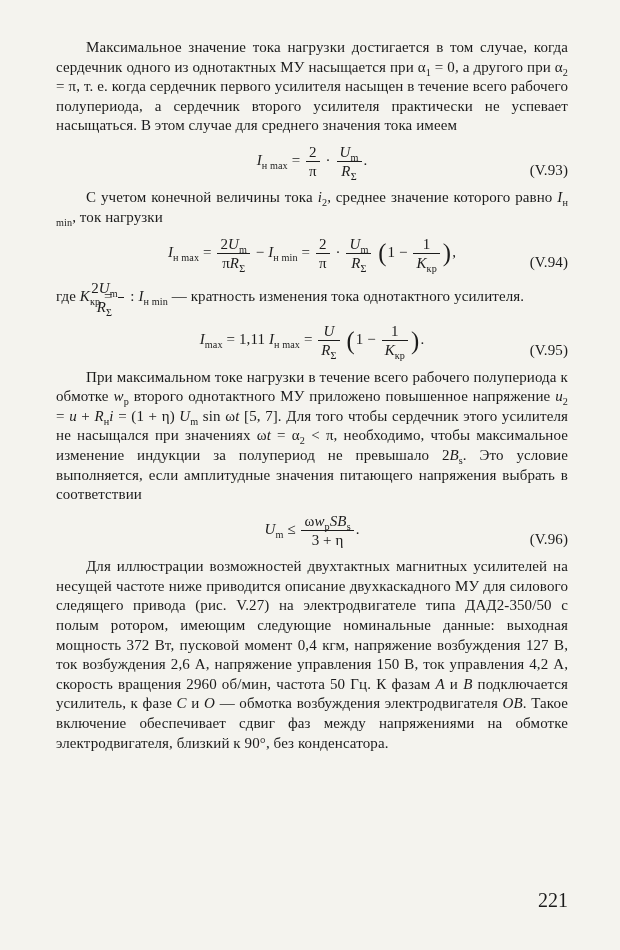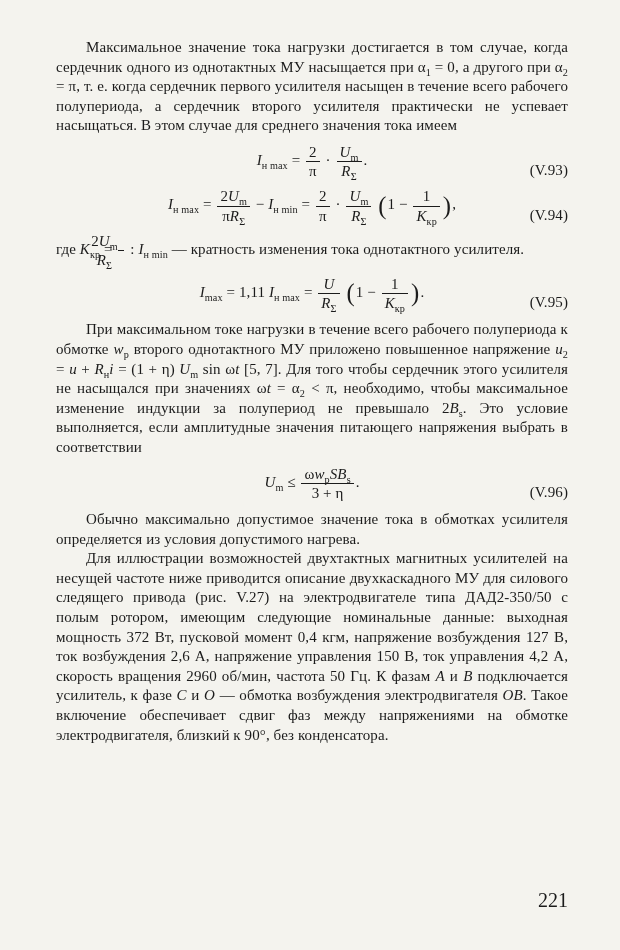--- a/index.html
+++ b/index.html
@@ -61,20 +61,21 @@
   <div class="text-block">
 
     <p class="indent">Максимальное значение тока нагрузки достигается в том случае, когда сердечник одного из однотактных МУ насыщается при α<sub>1</sub> = 0, а другого при α<sub>2</sub> = π, т. е. когда сердечник первого усилителя насыщен в течение всего рабочего полупериода, а сердечник второго усилителя практически не успевает насыщаться. В этом случае для среднего значения тока имеем</p>
 
     <div class="equation">
       <span class="eq-spacer"></span>
       <span class="eq-body"><i>I</i><sub>н max</sub> = <span class="frac"><span>2</span><span>π</span></span> · <span class="frac"><span><i>U</i><sub>m</sub></span><span><i>R</i><sub>Σ</sub></span></span>.</span>
       <span class="eq-label">(V.93)</span>
     </div>
 
+    <p class="indent">С учетом конечной величины тока <i>i</i><sub>2</sub>, среднее значение которого равно <i>I</i><sub>н min</sub>, ток нагрузки</p>
 
     <div class="equation">
       <span class="eq-spacer"></span>
       <span class="eq-body"><i>I</i><sub>н max</sub> = <span class="frac"><span>2<i>U</i><sub>m</sub></span><span>π<i>R</i><sub>Σ</sub></span></span> − <i>I</i><sub>н min</sub> = <span class="frac"><span>2</span><span>π</span></span> · <span class="frac"><span><i>U</i><sub>m</sub></span><span><i>R</i><sub>Σ</sub></span></span> <span class="bp">(</span>1 − <span class="frac"><span>1</span><span><i>K</i><sub>кр</sub></span></span><span class="bp">)</span>,</span>
       <span class="eq-label">(V.94)</span>
     </div>
 
     <p class="hang">где <i>K</i><sub>кр</sub> = <span class="frac"><span>2<i>U</i><sub>m</sub></span><span><i>R</i><sub>Σ</sub></span></span> : <i>I</i><sub>н min</sub> — кратность изменения тока однотактного усилителя.</p>
 
 
@@ -85,21 +86,20 @@
     </div>
 
     <p class="indent">При максимальном токе нагрузки в течение всего рабочего полупериода к обмотке <i>w</i><sub>р</sub> второго однотактного МУ приложено повышенное напряжение <i>u</i><sub>2</sub> = <i>u</i> + <i>R</i><sub>н</sub><i>i</i> = (1 + η) <i>U</i><sub>m</sub> sin ω<i>t</i> [5, 7]. Для того чтобы сердечник этого усилителя не насыщался при значениях ω<i>t</i> = α<sub>2</sub> &lt; π, необходимо, чтобы максимальное изменение индукции за полупериод не превышало 2<i>B</i><sub>s</sub>. Это условие выполняется, если амплитудные значения питающего напряжения выбрать в соответствии</p>
 
     <div class="equation">
       <span class="eq-spacer"></span>
       <span class="eq-body"><i>U</i><sub>m</sub> ≤ <span class="frac"><span>ω<i>w</i><sub>р</sub><i>SB</i><sub>s</sub></span><span>3 + η</span></span>.</span>
       <span class="eq-label">(V.96)</span>
     </div>
 
-    <p class="indent">Обычно максимально допустимое значение тока в обмотках усилителя определяется из условия допустимого нагрева.</p>
 
     <p class="indent">Для иллюстрации возможностей двухтактных магнитных усилителей на несущей частоте ниже приводится описание двухкаскадного МУ для силового следящего привода (рис. V.27) на электродвигателе типа ДАД2-350/50 с полым ротором, имеющим следующие номинальные данные: выходная мощность 372 Вт, пусковой момент 0,4 кгм, напряжение возбуждения 127 В, ток возбуждения 2,6 А, напряжение управления 150 В, ток управления 4,2 А, скорость вращения 2960 об/мин, частота 50 Гц. К фазам <i>А</i> и <i>В</i> подключается усилитель, к фазе <i>С</i> и <i>О</i> — обмотка возбуждения электродвигателя <i>ОВ</i>. Такое включение обеспечивает сдвиг фаз между напряжениями на обмотке электродвигателя, близкий к 90°, без конденсатора.</p>
 
 
   </div>
 
   <div class="page-number">221</div>
 </div>
 
 </body></html>

